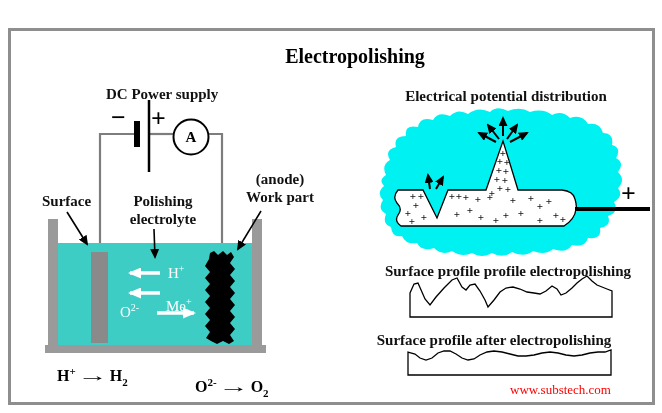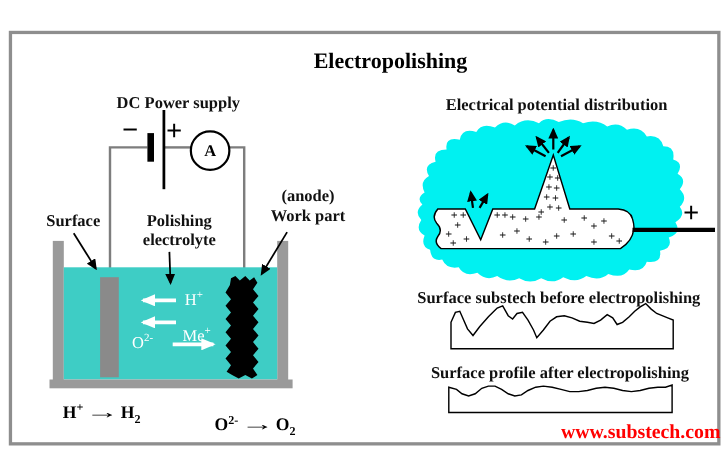--- a/index.html
+++ b/index.html
@@ -12,21 +12,21 @@
   .lbl { position:absolute; font-weight:bold; font-size:15px; color:#111; white-space:nowrap; line-height:18px; }
   .title { position:absolute; left:8px; top:45px; width:650px; text-align:center;
            font-weight:bold; font-size:20px; color:#000;padding-left:44px; }
   .center { text-align:center; }
   .sign { position:absolute; font-weight:bold; font-size:26px; color:#000; line-height:26px; }
   .ion { position:absolute; color:#fff; font-weight:normal; font-size:15px; white-space:nowrap; }
   .ion sup { font-size:10px; }
   .eq { position:absolute; font-weight:bold; font-size:16px; color:#000; white-space:nowrap; }
   .eq sup, .eq sub { font-size:11px; font-weight:bold; }
   .arr { display:inline-block; transform:scaleX(1.9); margin:0 9px; }
-  .watermark { position:absolute; left:510px; top:382px; font-size:18px; color:#ff0000; font-weight:bold; }
+  .watermark { position:absolute; left:510px; top:382px; font-size:13px; color:#ff0000; font-weight:normal; }
   .pm { font:bold 11px "Liberation Serif",serif; fill:#111; text-anchor:middle; }
   .amm { font:bold 15px "Liberation Serif",serif; fill:#000; text-anchor:middle; }
 </style>
 </head>
 <body>
 
 <div class="page">
 
   <div class="frame"></div>
 
@@ -159,17 +159,17 @@
   <div class="ion" style="left:120px; top:302px;"><span>O</span><sup>2-</sup></div>
 
   <div class="eq" style="left:57px; top:365px;"><span>H</span><sup>+</sup><span class="arr">→</span><span>H</span><sub>2</sub></div>
 
 
   <div class="eq" style="left:195px; top:376px;"><span>O</span><sup>2-</sup><span class="arr">→</span><span>O</span><sub>2</sub></div>
 
   <div class="lbl center" style="left:388px; top:87px; width:236px;">Electrical potential distribution</div>
   <div class="sign" style="left:621px; top:181px;">+</div>
 
-  <div class="lbl center" style="left:374px; top:262px; width:268px;">Surface substech before electropolishing</div>
-  <div class="lbl center" style="left:375px; top:331px; width:268px;">Surface profile after electropolishing</div>
+  <div class="lbl center" style="left:374px; top:262px; width:268px;">Surface profile profile electropolishing</div>
+  <div class="lbl center" style="left:360px; top:331px; width:268px;">Surface profile after electropolishing</div>
 
   <div class="watermark">www.substech.com</div>
 </div>
 
 </body></html>

